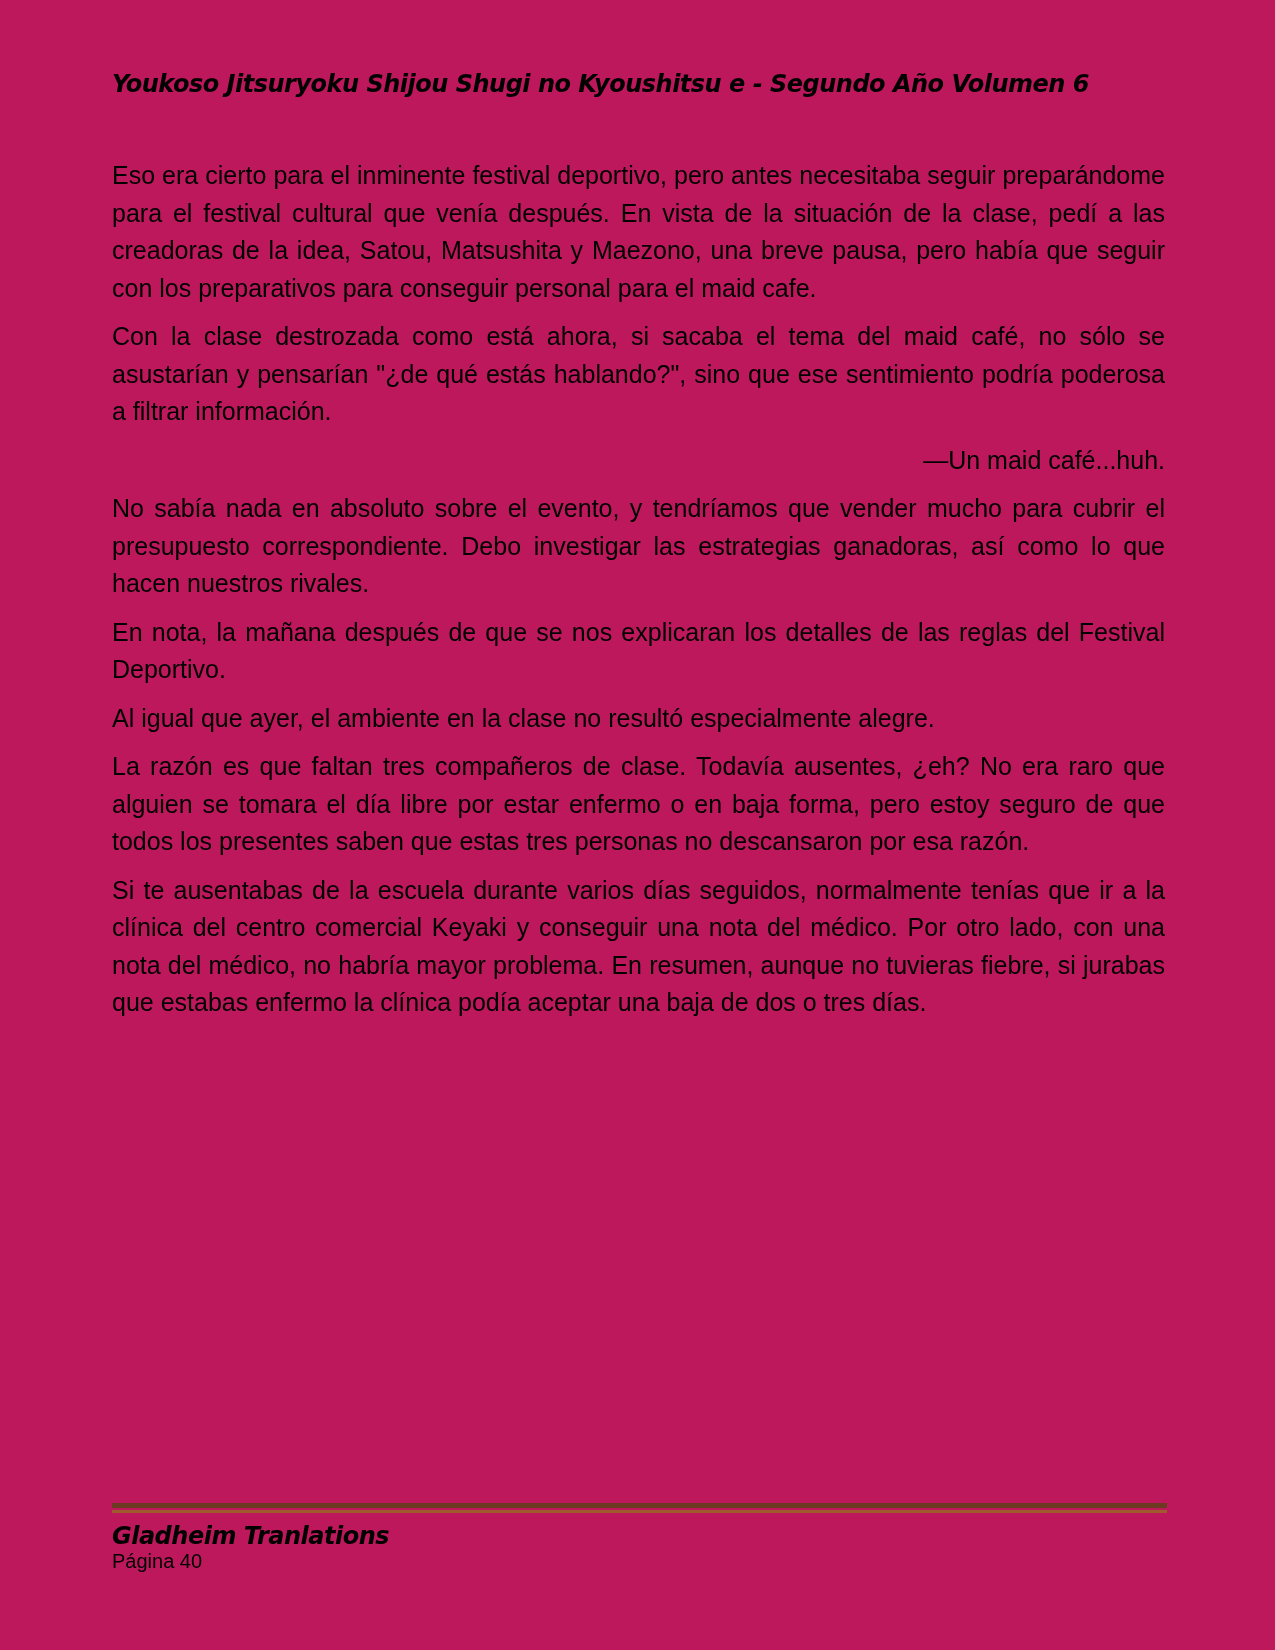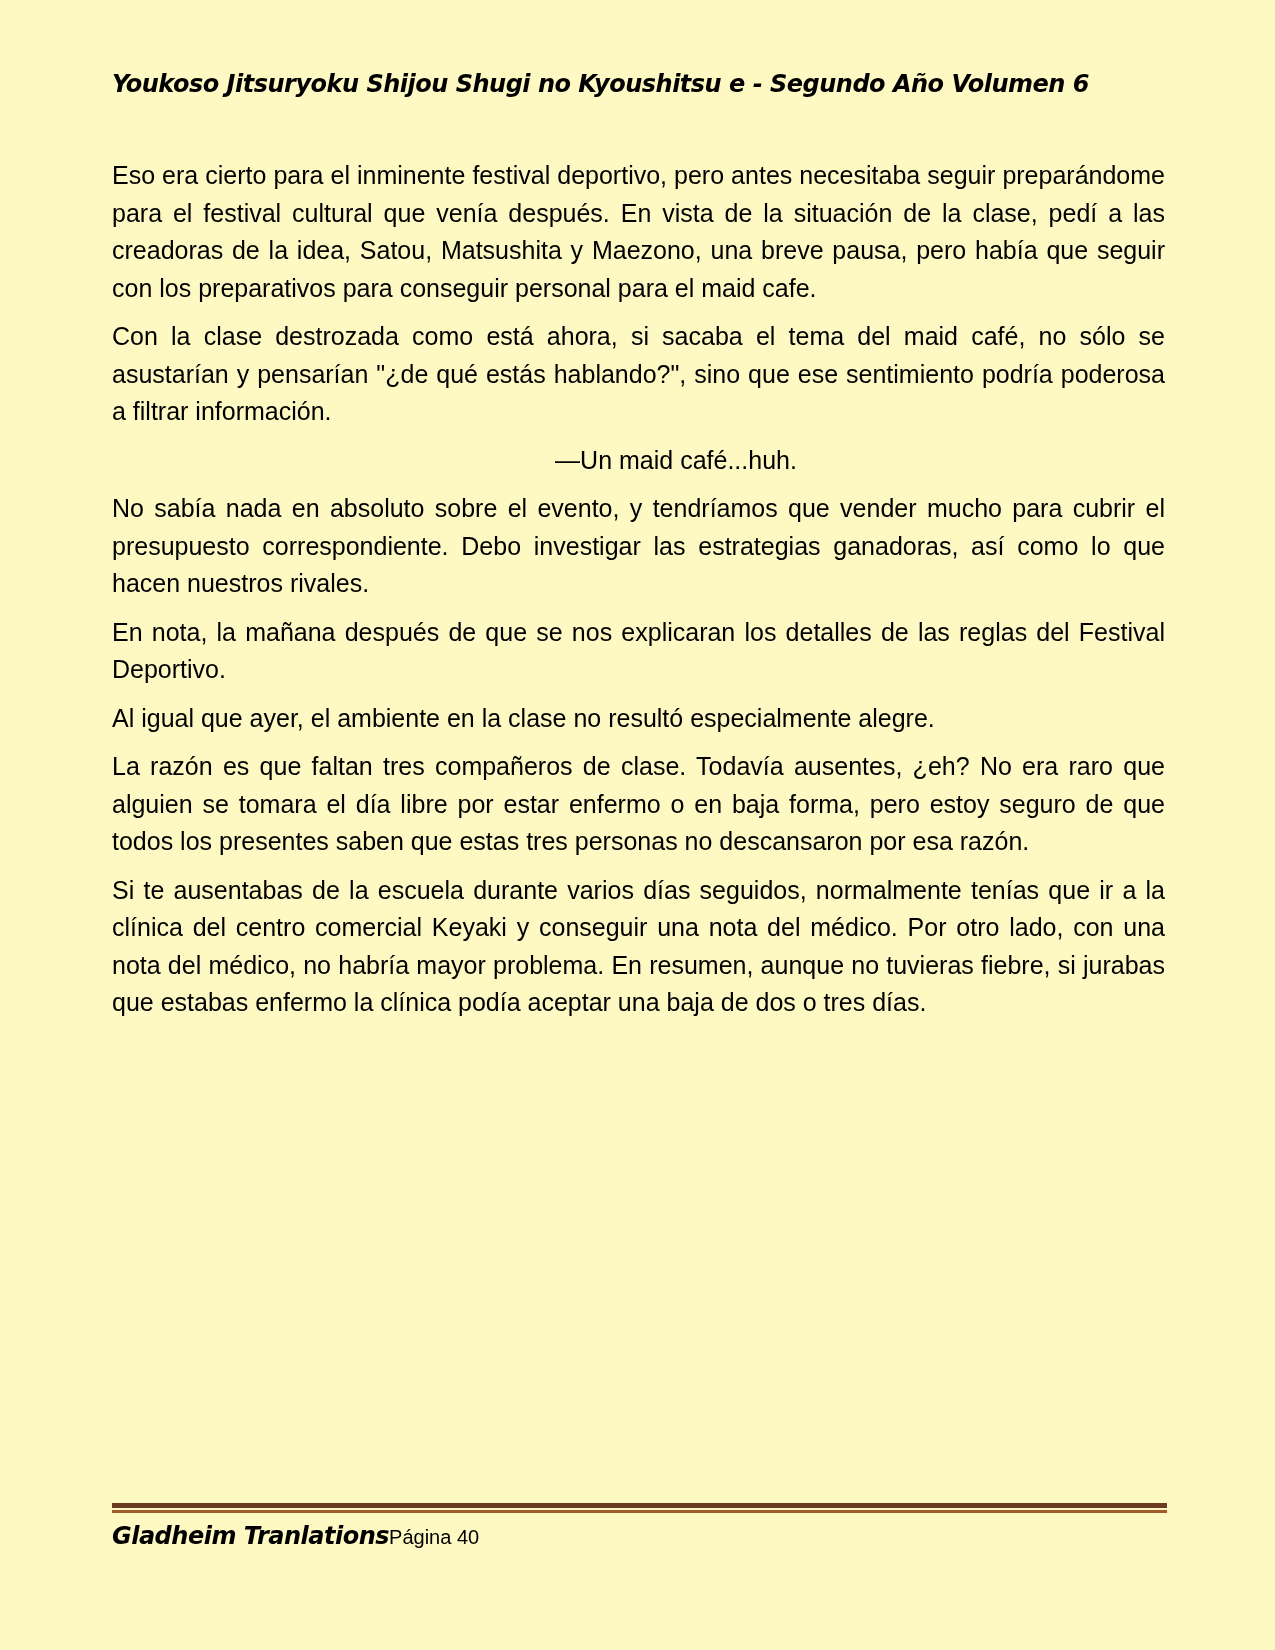--- a/index.html
+++ b/index.html
@@ -1,21 +1,21 @@
 <!DOCTYPE html>
 <html lang="es" style="--rule-dark: #6b3a20; --rule-light: #a05a2c;"><head>
 <meta charset="utf-8">
 <style>
   html, body { margin: 0; padding: 0; background: #ffffff; }
 
   .page {
     position: relative;
     width: 1275px;
     height: 1650px;
-    background: #fef9c3;
+    background: #be185d;
     color: #000000;
     font-family: "Liberation Sans", sans-serif;
     overflow: hidden;
   }
 
   
   .page-header {
     position: absolute;
     top: 68px;
     left: 112px;
@@ -39,21 +39,21 @@
     right: 110px;
   }
   p.para {
     margin: 0 0 11px 0;
     font-size: 25px;
     line-height: 37.5px;
     text-align: justify;
     text-justify: inter-word;
   }
   p.dialogue {
-    text-align: center;
+    text-align: right;
     text-indent: 75px;
   }
   h2.section-heading {
     margin: 55px 0 11px 0;
     font-size: 25px;
     line-height: 37.5px;
     font-weight: normal;
   }
 
   
@@ -65,20 +65,21 @@
   }
   .footer-rule {
     height: 2px;                 
     border-top: 5px solid var(--rule-dark, #6b3a20);
     border-bottom: 3px solid var(--rule-light, #a05a2c);
   }
   .footer-row {
     margin-top: 9px;
     display: flex;
     align-items: baseline;
+    flex-direction: column;
   }
   .footer-brand {
     font-family: "DejaVu Sans", sans-serif;
     font-weight: bold;
     font-style: italic;
     font-size: 24px;
     letter-spacing: -0.5px;
   }
   .footer-page {
     font-size: 20px;

